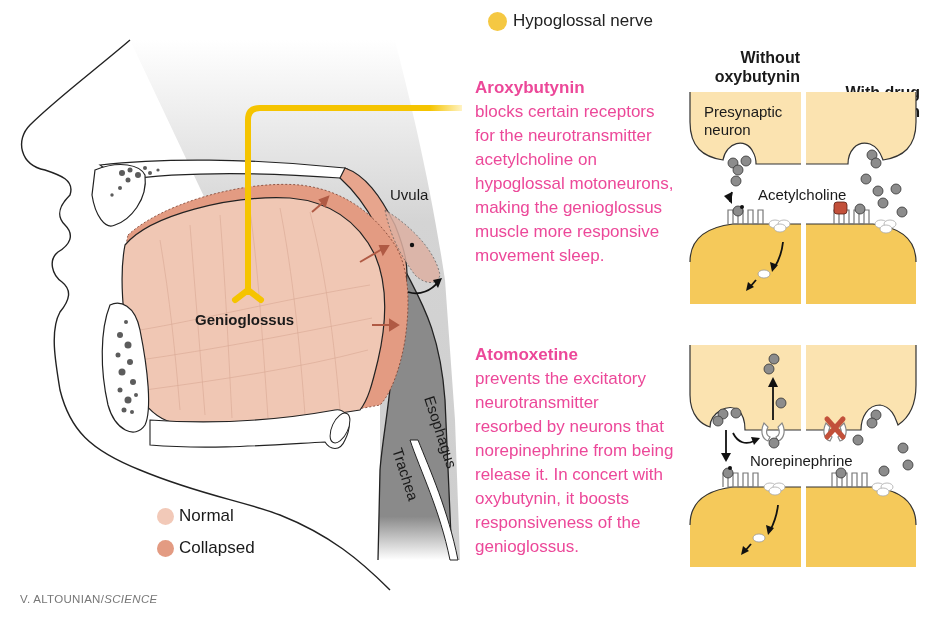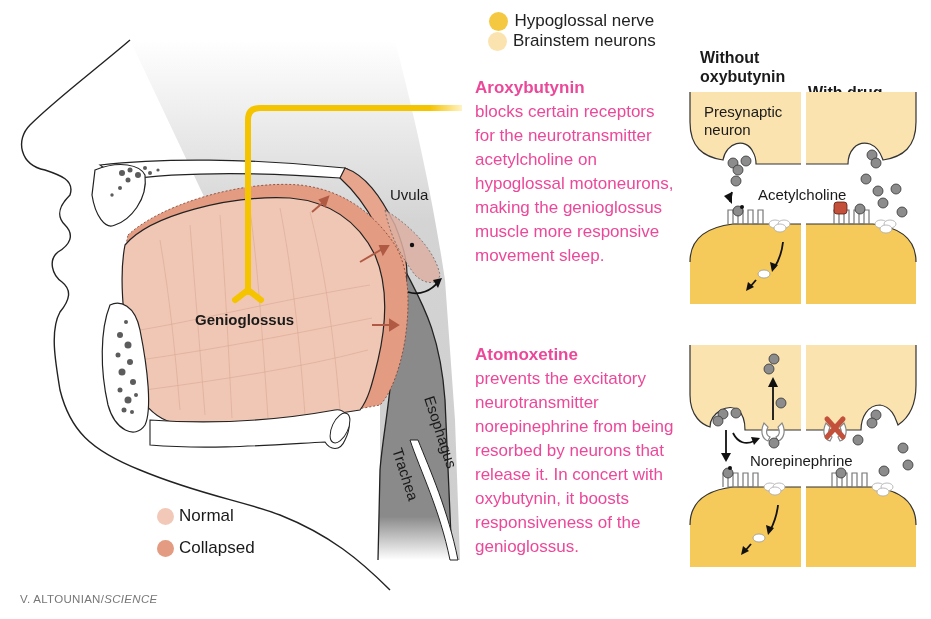--- a/index.html
+++ b/index.html
@@ -1,21 +1,21 @@
 <!DOCTYPE html>
 <html><head>
 <meta charset="utf-8">
 <style>
   html, body { margin: 0; padding: 0; background: #ffffff; }
   body { width: 931px; height: 619px; position: relative; overflow: hidden; font-family: "Liberation Sans", "DejaVu Sans", sans-serif; color: #1a1a1a; }
   #anatomy { position: absolute; left: 0; top: 0; width: 480px; height: 619px; }
   .legend-top { position: absolute; top: 11px; left: 488px; display: flex; align-items: center; font-size: 17px; color: #222; flex-direction: column; }
   .legend-top .dot { width: 19px; height: 19px; border-radius: 50%; display: inline-block; margin-right: 6px; }
   .legend-top .item { display: flex; align-items: center; margin-right: 22px; }
-  .col-head { position: absolute; top: 48px; font-weight: bold; font-size: 16px; text-align: left; line-height: 19px; color: #1a1a1a; }
+  .col-head { position: absolute; top: 48px; font-weight: bold; font-size: 16px; text-align: right; line-height: 19px; color: #1a1a1a; }
   .drug-block { position: absolute; left: 475px; width: 215px; font-size: 17px; line-height: 24px; color: #ec4899; }
   .drug-block .name { font-weight: bold; }
   .legend-bottom { position: absolute; left: 157px; font-size: 17px; display: flex; align-items: center; color: #1a1a1a; justify-content: space-between; }
   .legend-bottom .dot { width: 17px; height: 17px; border-radius: 50%; margin-right: 5px; }
   .credit { position: absolute; left: 20px; top: 593px; font-size: 11.5px; color: #777; letter-spacing: 0.3px; }
   .credit i { font-style: italic; }
   .synapse { position: absolute; left: 688px; width: 232px; }
   .svg-label { font-family: "Liberation Sans", "DejaVu Sans", sans-serif; }
 </style>
 </head>
@@ -122,24 +122,20 @@
   <text class="svg-label" x="195" y="325" font-size="15" font-weight="bold" fill="#1a1a1a">Genioglossus</text>
   <text class="svg-label" x="0" y="0" font-size="15" fill="#1a1a1a" transform="translate(424,398) rotate(72)">Esophagus</text>
   <text class="svg-label" x="0" y="0" font-size="15" fill="#1a1a1a" transform="translate(392,450) rotate(72)">Trachea</text>
 </svg>
 
 <div class="legend-top">
   <div class="item">
     <span class="dot" style="background:#f5c842"></span>
     <span>Hypoglossal nerve</span>
   </div>
-  <div class="item">
-    <span class="dot" style="background:#fbe3b0"></span>
-    <span>Brainstem neurons</span>
-  </div>
 </div>
 
 <div class="col-head" style="left:700px; width:100px;">
   <div>Without</div>
   <div>oxybutynin</div>
 </div>
 <div class="col-head" style="left:808px; width:112px;margin-top:35px;">
   <div>With drug</div>
   <div>combination</div>
 </div>
@@ -152,22 +148,22 @@
   <div>hypoglossal motoneurons,</div>
   <div>making the genioglossus</div>
   <div>muscle more responsive</div>
   <div>movement sleep.</div>
 </div>
 
 <div class="drug-block" style="top:343px;">
   <div class="name">Atomoxetine</div>
   <div>prevents the excitatory</div>
   <div>neurotransmitter</div>
+  <div>resorbed by neurons that</div>
   <div>norepinephrine from being</div>
-  <div>resorbed by neurons that</div>
   <div>release it. In concert with</div>
   <div>oxybutynin, it boosts</div>
   <div>responsiveness of the</div>
   <div>genioglossus.</div>
 </div>
 
 <svg class="synapse" style="top:92px; height:212px;" viewBox="0 0 232 212" xmlns="http://www.w3.org/2000/svg">
 
   <path d="M2,0 L2,30 C2,55 15,65 35,68 C38,50 58,45 65,60 C68,65 68,70 68,72 L113,72 L113,0 Z" fill="#fbe3b0"></path>
   <path d="M2,0 L2,30 C2,55 15,65 35,68 C38,50 58,45 65,60 C68,65 68,70 68,72 L113,72" fill="none" stroke="#333" stroke-width="1.2"></path>

